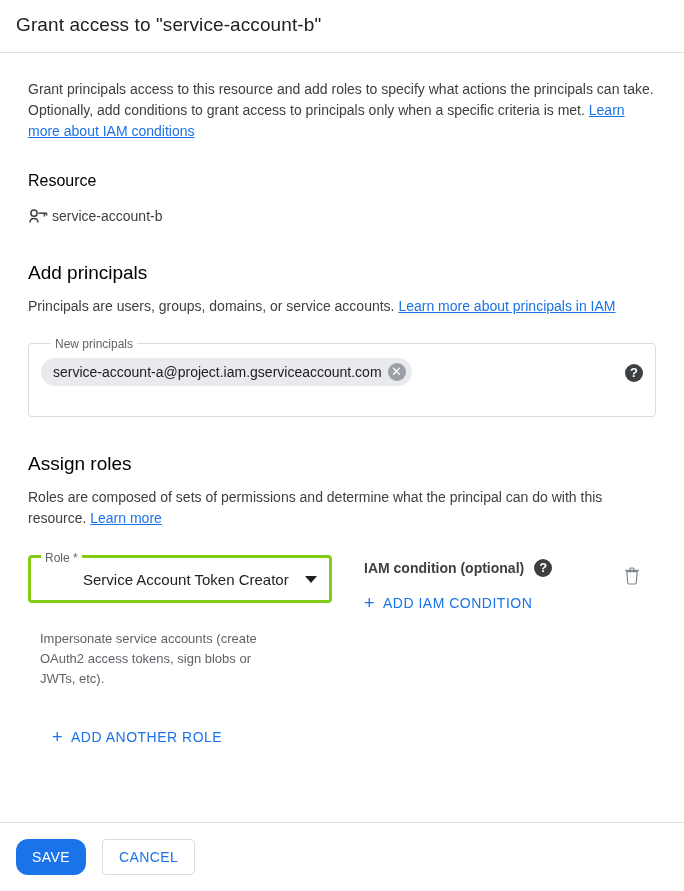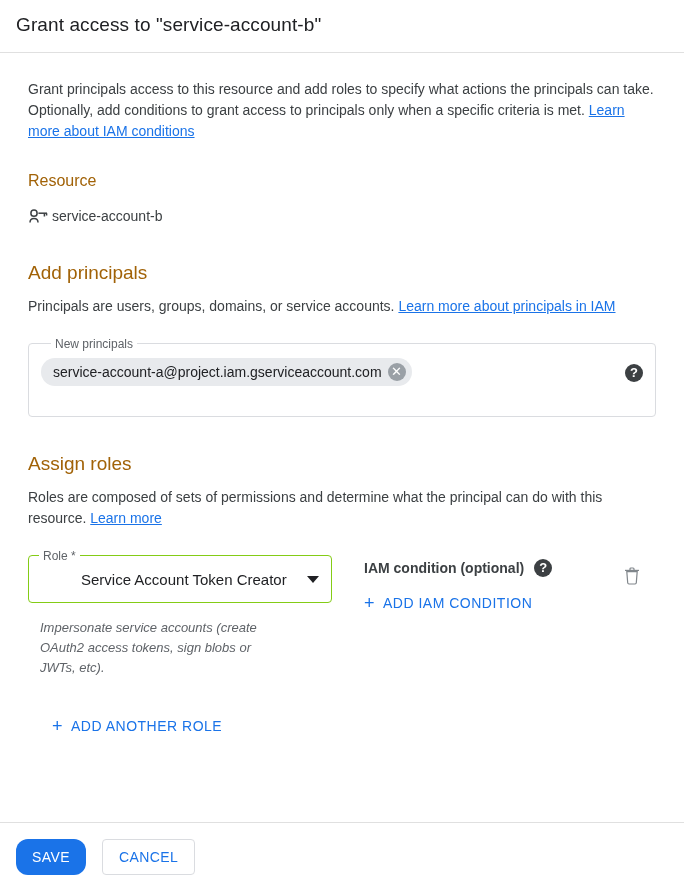--- a/index.html
+++ b/index.html
@@ -38,21 +38,21 @@
     margin-top: 26px;
   }
   a.link {
     color: #1a73e8;
     text-decoration: underline;
     cursor: pointer;
   }
   h2.section {
     font-size: 16px;
     font-weight: 500;
-    color: #a16207;
+    color: #000000;
     margin: 30px 0 0 0;
   }
   h2.section.big {
     font-size: 19px;
     font-weight: 400;
     margin: 36px 0 0 0;
   }
   .resource-row {
     display: flex;
     align-items: center;
@@ -139,21 +139,21 @@
   .roles-grid {
     display: flex;
     margin-top: 26px;
     align-items: flex-start;
   }
   .role-col {
     width: 304px;
   }
   .select-outlined {
     position: relative;
-    border: 1px solid #84cc16;
+    border: 3px solid #84cc16;
     border-radius: 4px;
     height: 48px;
     display: flex;
     align-items: center;
     padding: 0 12px;
     cursor: pointer;
   }
   .select-outlined .legend {
     position: absolute;
     top: -8px;
@@ -177,24 +177,23 @@
     width: 0; height: 0;
     border-left: 6px solid transparent;
     border-right: 6px solid transparent;
     border-top: 7px solid #202124;
     margin-left: 8px;
   }
   .role-desc {
     font-size: 13px;
     line-height: 20px;
     color: #5f6368;
-    margin-top: 15px;
+    margin-top: 26px;
     padding-left: 12px;
     width: 250px;
-    font-style: italic;
   }
   .cond-col {
     margin-left: 32px;
     padding-top: 4px;
     flex: 1;
   }
   .cond-label-row {
     display: flex;
     align-items: center;
     gap: 10px;

